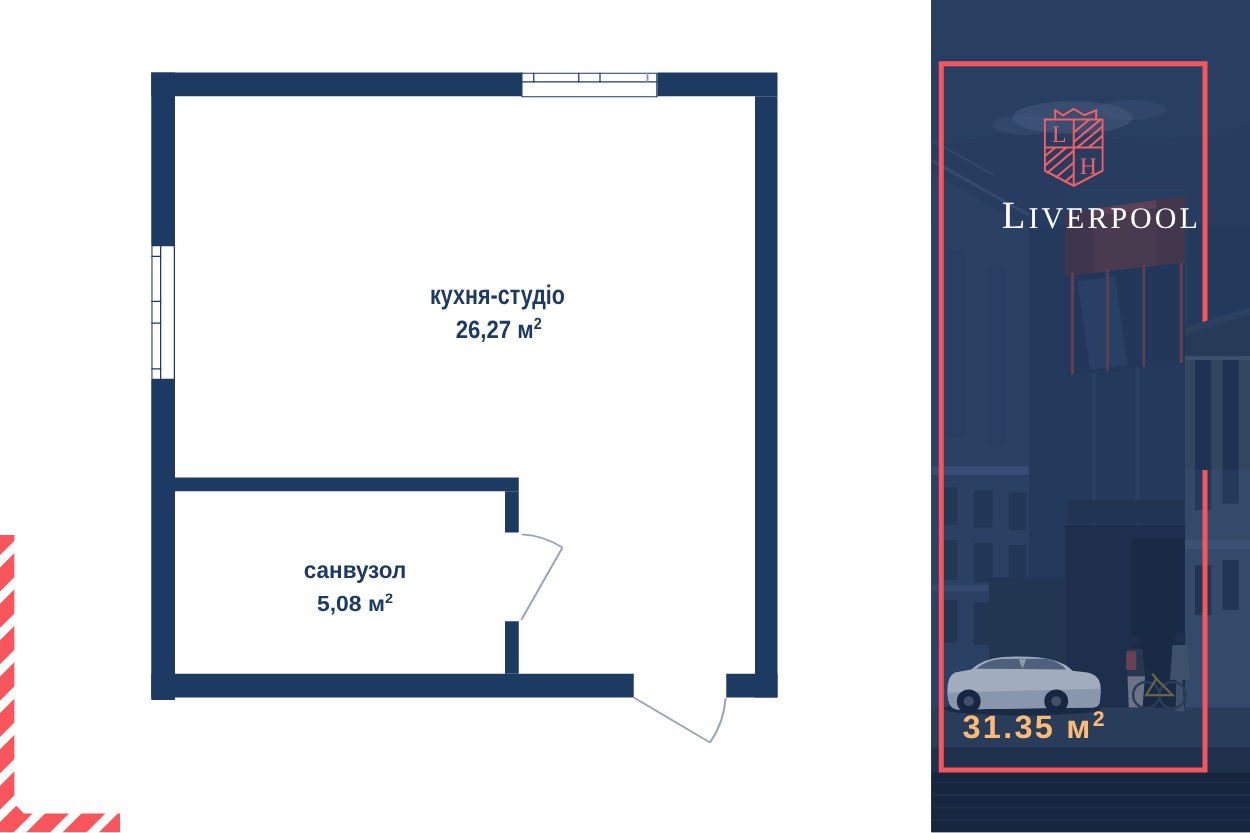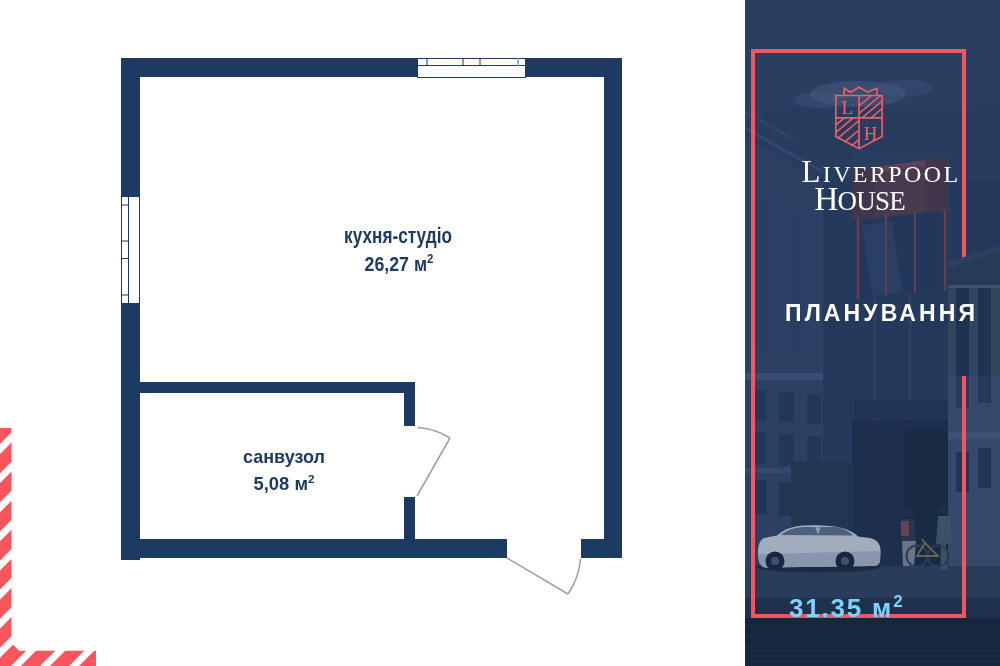--- a/index.html
+++ b/index.html
@@ -206,21 +206,17 @@
       <line x1="2.5" y1="53.6" x2="24" y2="35.5"></line>
       <line x1="9.5" y1="57.2" x2="24" y2="45"></line>
       <line x1="16.5" y1="60.8" x2="24" y2="54.5"></line>
     </g>
     <text x="12.4" y="28.5" fill="#f45f66" font-family="Liberation Serif,serif" font-size="19" text-anchor="middle">L</text>
     <text x="35.6" y="54.5" fill="#f45f66" font-family="Liberation Serif,serif" font-size="19" text-anchor="middle">H</text>
   </svg>
 
   <div class="abs" style="left:20px;top:161px;width:232px;text-align:center;color:#ffffff;
        font-family:'Liberation Serif',serif;font-size:24px;letter-spacing:2.4px;line-height:22px;"><span style="font-size:31px;">L</span>IVERPOOL</div>
-  <div class="abs" style="left:-1.5px;top:186px;width:232px;text-align:center;color:#ffffff;
-       font-family:'Liberation Serif',serif;font-size:27px;letter-spacing:-0.8px;line-height:26px;"><span style="font-size:33.5px;">H</span>OUSE</div>
-
-  <div class="abs" style="left:40px;top:297px;color:#ffffff;font-weight:bold;font-size:23px;
-       line-height:33px;letter-spacing:3.1px;">ПЛАНУВАННЯ</div>
-
-  <div class="abs" style="left:44px;top:566px;color:#7dd3fc;font-weight:bold;font-size:26px;letter-spacing:1.8px;margin-top:26px;">
+
+
+  <div class="abs" style="left:25px;top:566px;color:#fdba74;font-weight:bold;font-size:26px;letter-spacing:1.8px;">
     31.35 м<sup style="font-size:17px;">2</sup></div>
 </div>
 
 </body></html>

